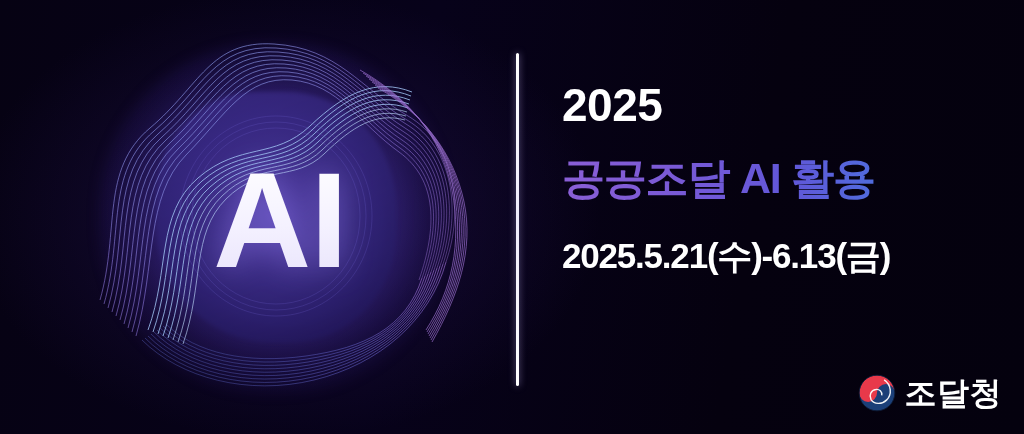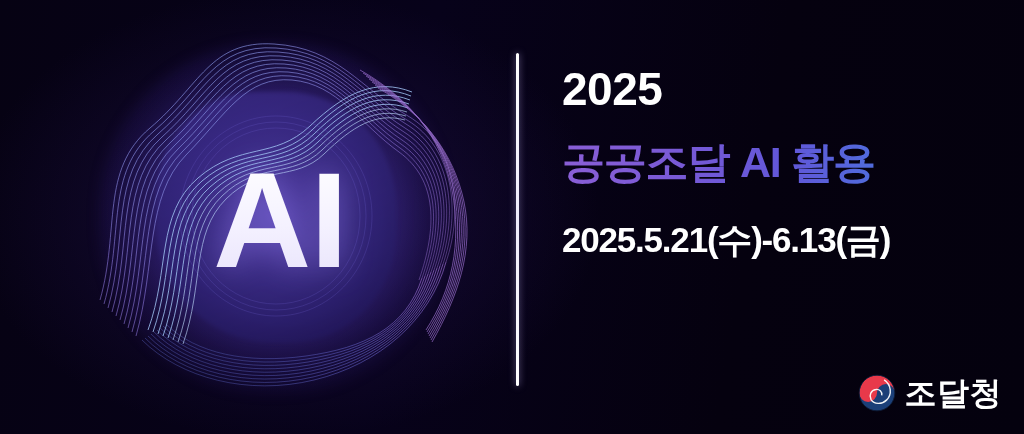--- a/index.html
+++ b/index.html
@@ -92,21 +92,21 @@
     left:516px; top:53px;
     width:3px; height:333px;
     background:linear-gradient(180deg,#ffffff 0%,#efecfa 50%,#ffffff 100%);
     border-radius:2px;
     box-shadow:0 0 7px rgba(200,190,255,0.55);
   }
 
   
   .text-block {
     position:absolute;
-    left:562px; top:66px;
+    left:562px; top:82px;
     width:420px;
   }
   .year {
     font-size:46px;
     font-weight:700;
     color:#ffffff;
     line-height:1.0;
     letter-spacing:-0.5px;
   }
   .headline {

